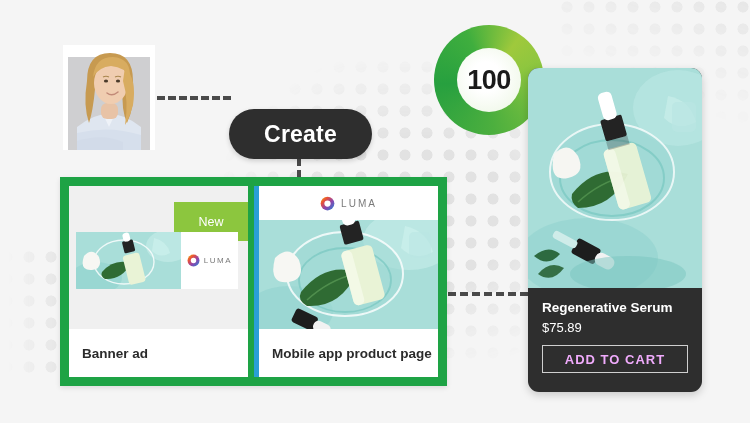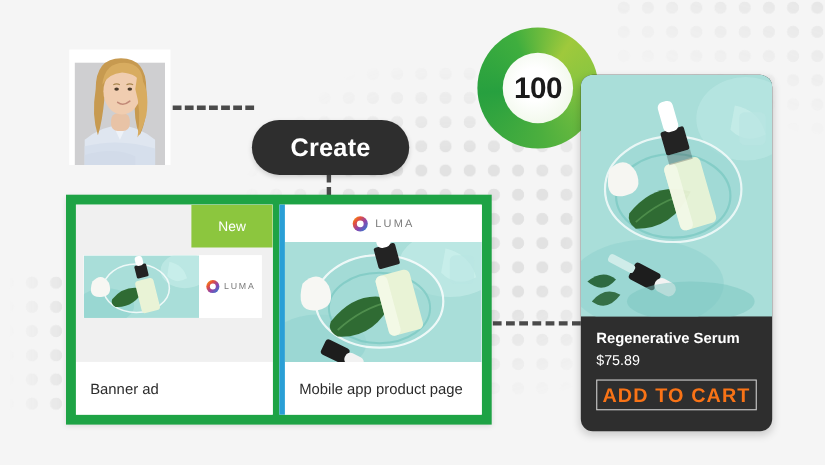--- a/index.html
+++ b/index.html
@@ -178,22 +178,22 @@
   .product-price {
     color: #ffffff;
     font-size: 13px;
     margin-top: 4px;
   }
   .add-cart {
     margin-top: 10px;
     width: 146px;
     height: 28px;
     border: 1.5px solid #cfcfcf;
-    color: #f97316;
-    font-size: 18px;
+    color: #f0abfc;
+    font-size: 13px;
     font-weight: bold;
     letter-spacing: 1px;
     display: flex;
     align-items: center;
     justify-content: center;
     background: transparent;
     box-sizing: border-box;
   }
 
   
@@ -224,26 +224,26 @@
     overflow: hidden;
   }
   .asset-preview.white { background: #ffffff; }
   .asset-label {
     height: 48px;
     background: #ffffff;
     display: flex;
     align-items: center;
     padding-left: 13px;
     font-size: 13.5px;
-    font-weight: normal;
+    font-weight: bold;
     color: #2b2b2b;
   }
   .new-badge {
     position: absolute;
-    right: 0; top: 0;
+    right: 0; top: 16px;
     width: 74px; height: 39px;
     background: #8cc63e;
     color: #ffffff;
     font-size: 12.5px;
     display: flex;
     align-items: center;
     justify-content: center;
   }
   .banner-strip {
     position: absolute;

